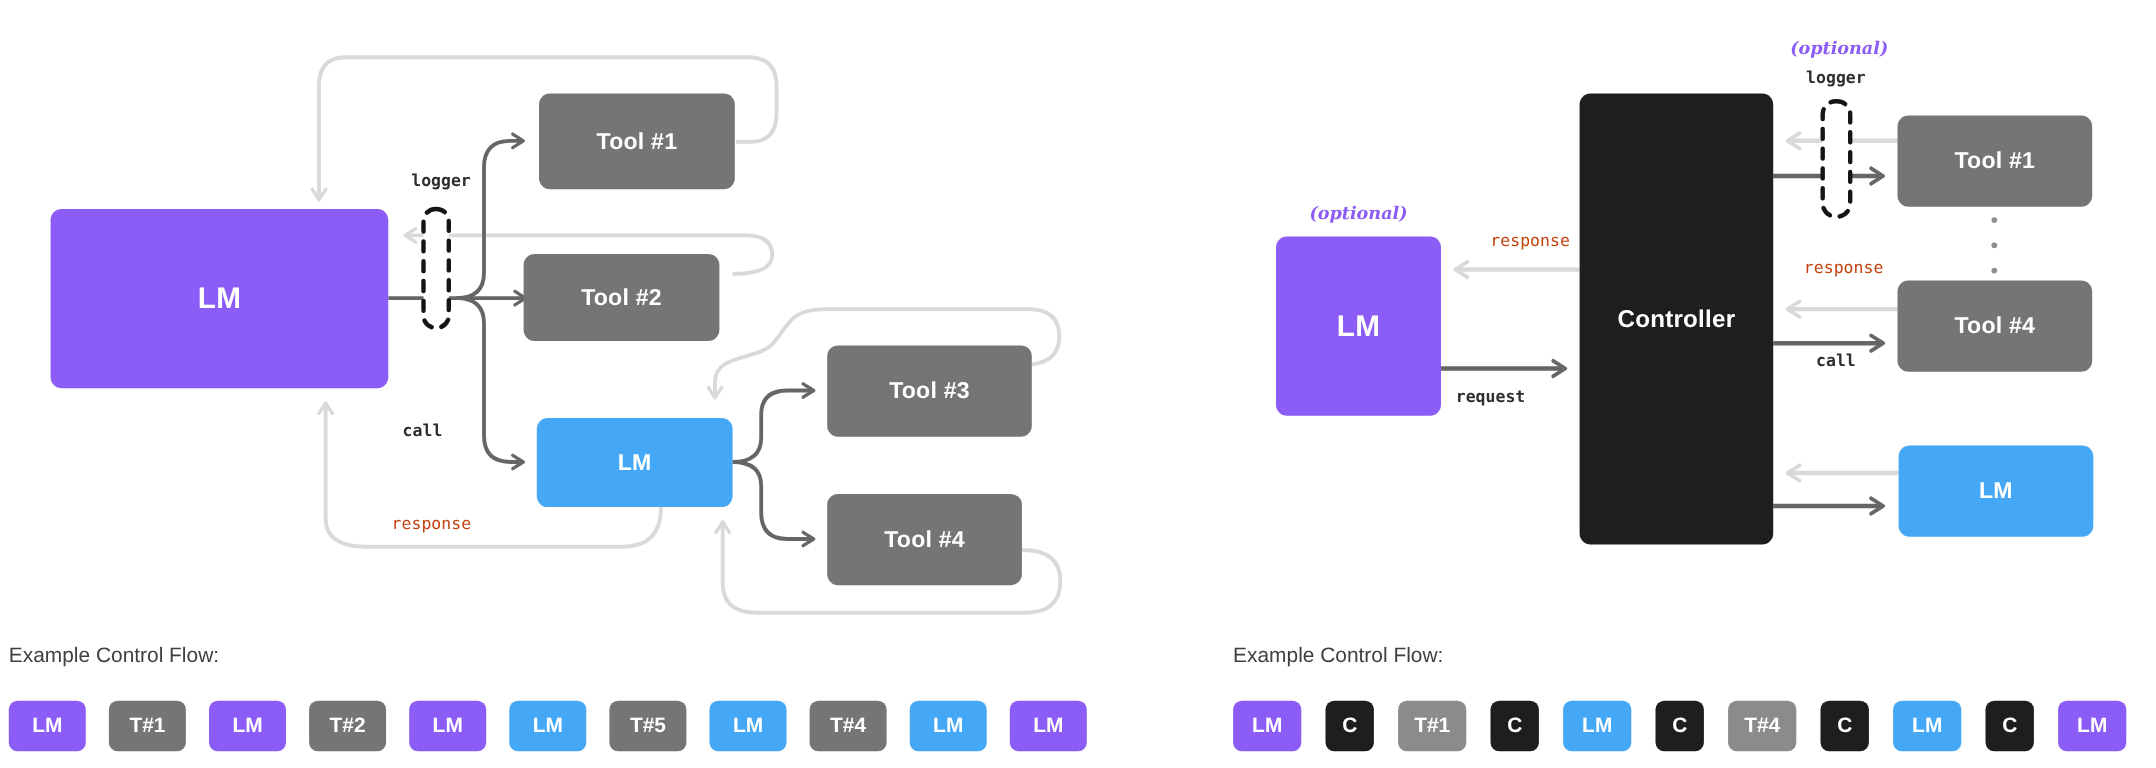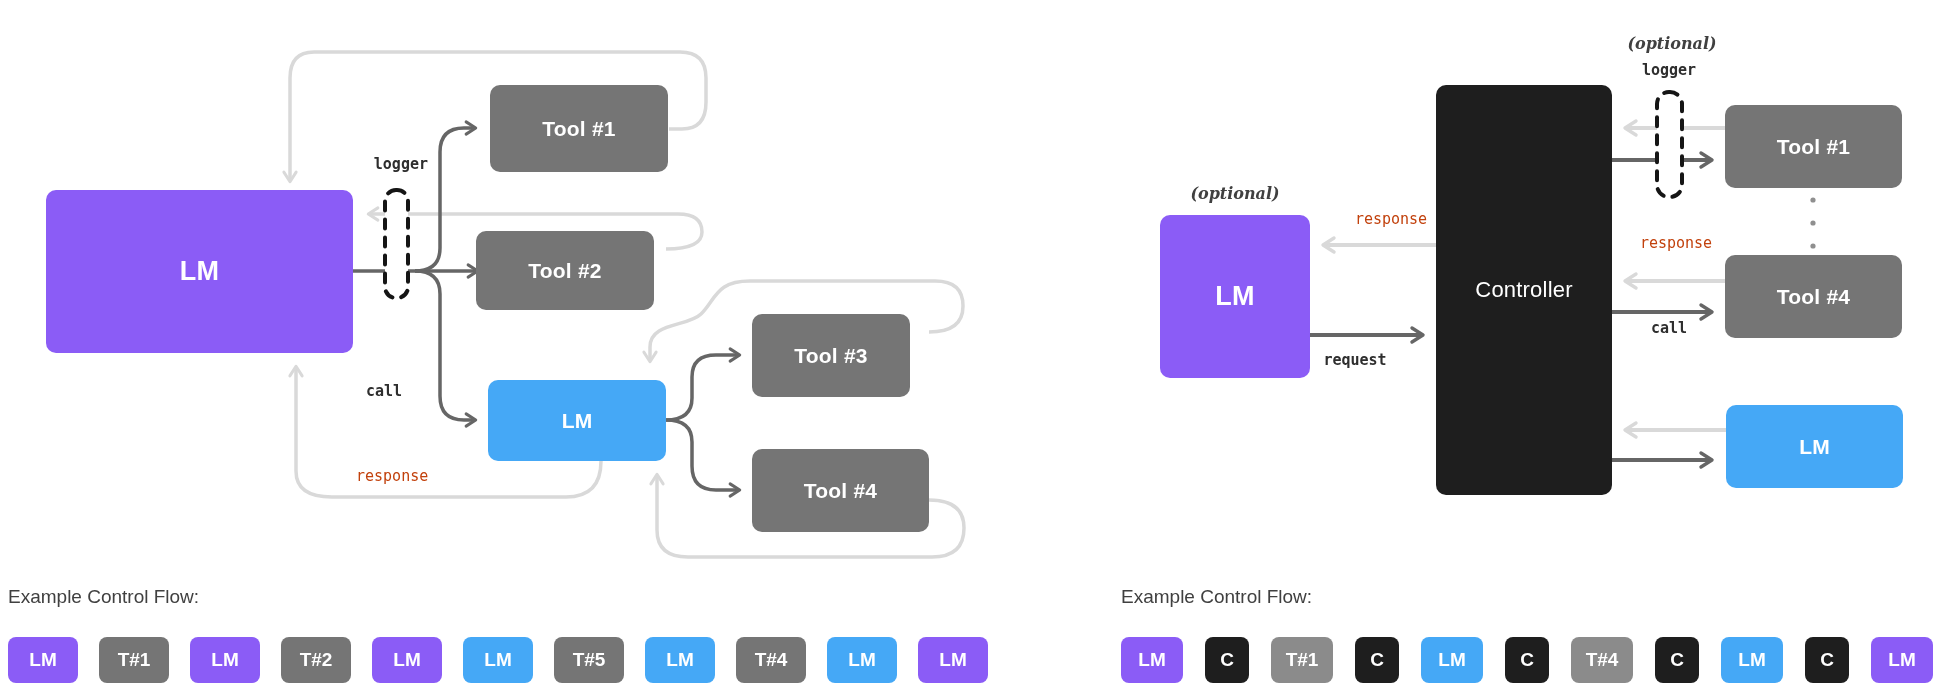--- a/index.html
+++ b/index.html
@@ -6,27 +6,27 @@
   .canvas{position:relative;width:1960px;height:698px;background:#ffffff;
           font-family:"Liberation Sans",sans-serif;overflow:hidden;}
   .layer{position:absolute;left:0;top:0;}
 
   .node{position:absolute;display:flex;align-items:center;justify-content:center;
         color:#fff;font-weight:700;font-size:21px;border-radius:10px;letter-spacing:.2px;}
   .node.big{font-size:27px;}
   .purple{background:#8B5CF6;}
   .blue{background:#45A8F6;}
   .gray{background:#757575;}
-  .dark{background:#1E1E1E;font-weight:400;font-size:22px;}
+  .dark{background:#1E1E1E;font-weight:700;font-size:22px;}
 
   .mono{position:absolute;font-family:"DejaVu Sans Mono","Liberation Mono",monospace;
         font-size:15px;font-weight:600;color:#2e2e2e;white-space:nowrap;}
   .mono.light{color:#c2410c;font-weight:500;}
   .hand{position:absolute;font-family:"DejaVu Serif","Liberation Serif",serif;
-        font-style:italic;font-weight:600;font-size:16px;color:#404040;
+        font-style:italic;font-weight:600;font-size:16px;color:#8b5cf6;
         text-align:center;white-space:nowrap;}
   .flow-title{position:absolute;font-size:19px;color:#404040;}
 
   .chips{position:absolute;display:flex;}
   .left-chips{gap:21px;}
   .right-chips{gap:22px;}
   .chip{height:46px;border-radius:8px;display:flex;align-items:center;justify-content:center;
         color:#fff;font-weight:700;font-size:19px;flex:0 0 auto;}
   .left-chips .chip{width:70px;}
   .right-chips .chip{width:62px;}
@@ -90,21 +90,21 @@
       <circle cx="1813" cy="200" r="2.6"></circle>
       <circle cx="1813" cy="223" r="2.6"></circle>
       <circle cx="1813" cy="246" r="2.6"></circle>
     </g>
   </svg>
 
   <div class="node purple big" style="left:46px;top:190px;width:307px;height:163px">LM</div>
   <div class="node gray" style="left:490px;top:85px;width:178px;height:87px">Tool #1</div>
   <div class="node gray" style="left:476px;top:231px;width:178px;height:79px">Tool #2</div>
   <div class="node blue" style="left:488px;top:380px;width:178px;height:81px">LM</div>
-  <div class="node gray" style="left:752px;top:314px;width:158px;height:83px">Tool #3</div>
+  <div class="node gray" style="left:752px;top:314px;width:186px;height:83px">Tool #3</div>
   <div class="node gray" style="left:752px;top:449px;width:177px;height:83px">Tool #4</div>
 
   <div class="mono" style="left:340px;top:155px;width:88px;text-align:right">logger</div>
   <div class="mono" style="left:366px;top:382px">call</div>
   <div class="mono light" style="left:356px;top:467px">response</div>
 
   <div class="flow-title" style="left:8px;top:586px">Example Control Flow:</div>
   <div class="chips left-chips" style="left:8px;top:637px">
       <div class="chip chip-purple">LM</div>
       <div class="chip chip-gray">T#1</div>

